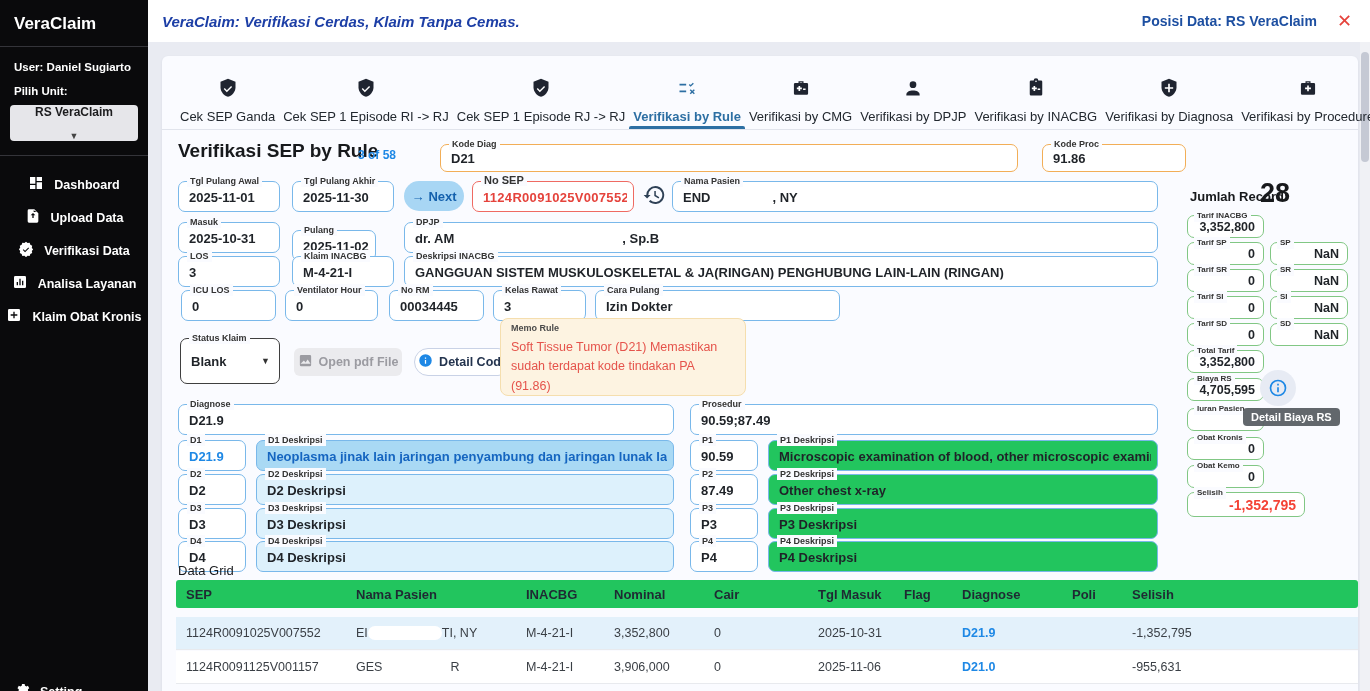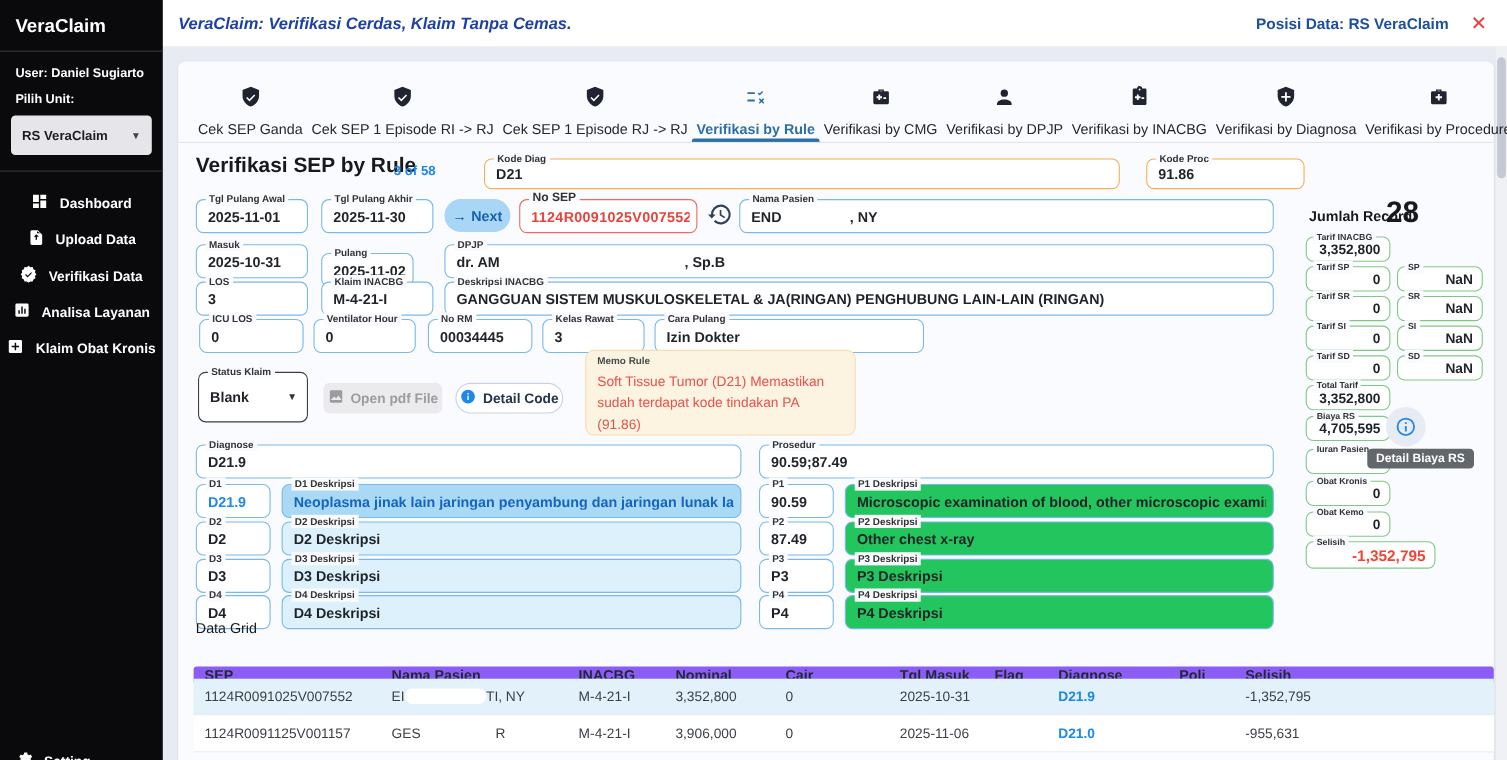--- a/index.html
+++ b/index.html
@@ -6,21 +6,21 @@
   html,body { width:1370px; height:691px; overflow:hidden; }
   body { font-family:"Liberation Sans","DejaVu Sans",sans-serif; background:#e9ebf2; }
   #app { position:relative; width:1370px; height:691px; }
 
   
   #sidebar { position:absolute; left:0; top:0; width:148px; height:691px; background:#0a0a0c; color:#fff; overflow:hidden; z-index:10; }
   .brand { font-size:17px; font-weight:bold; padding:14px 14px 12px 14px; }
   .sb-divider { height:1px; background:#34343a; margin:0 0 0 0; }
   .sb-user { font-size:11.5px; font-weight:bold; padding:14px 14px 4px 14px; }
   .sb-unit-label { font-size:11.5px; font-weight:bold; padding:8px 14px 6px 14px; }
-  .sb-select { margin:2px 10px 14px 10px; background:#e6e6ea; color:#1c1c1e; border-radius:4px; height:36px; display:flex; align-items:center; justify-content:space-between; padding:0 10px; font-size:12px; font-weight:bold; cursor:pointer; }
+  .sb-select { margin:2px 10px 14px 10px; background:#e6e6ea; color:#1c1c1e; border-radius:4px; height:36px; display:flex; align-items:center; justify-content:space-between; padding:0 10px; font-size:12px; font-weight:bold; cursor:pointer;flex-direction:column; }
   .sb-select .caret { font-size:9px; color:#444; }
   .sb-menu { padding:12px 0 0 0; }
   .sb-item { display:flex; align-items:center; gap:10px; padding:7px 14px; font-size:12.5px; font-weight:bold; cursor:pointer; white-space:nowrap;justify-content:center; }
   .sb-item svg { flex:0 0 auto; }
   .sb-bottom { position:absolute; left:14px; top:682px; display:flex; align-items:center; gap:10px; font-size:12.5px; font-weight:bold; }
 
   
   #topbar { position:absolute; left:148px; top:0; width:1222px; height:42px; background:#fff; display:flex; align-items:center; justify-content:space-between; padding:0 18px 0 14px; z-index:5; }
   .tagline { font-style:italic; font-weight:bold; color:#1d3fa6; font-size:15px;text-align:center; }
   .topbar-right { display:flex; align-items:center; gap:20px; }
@@ -70,34 +70,34 @@
 
   
   .next-btn { position:absolute; left:404px; top:181px; width:60px; height:30px; background:#a8d6f4; border-radius:15px; display:flex; align-items:center; justify-content:center; gap:4px; color:#1461ad; font-size:13px; font-weight:bold; cursor:pointer; }
   .hist-btn { position:absolute; left:642px; top:183px; width:24px; height:24px; cursor:pointer; }
   .pdf-btn { position:absolute; left:294px; top:348px; width:108px; height:28px; background:#ebebee; border-radius:6px; display:flex; align-items:center; justify-content:center; gap:6px; color:#9b9ba1; font-size:12.5px; font-weight:bold; cursor:default; }
   .detail-btn { position:absolute; left:414px; top:348px; width:98px; height:28px; background:#fff; border:1px solid #c9d2e6; border-radius:14px; display:flex; align-items:center; justify-content:center; gap:6px; color:#24344e; font-size:12.5px; font-weight:bold; cursor:pointer; }
 
   .select-caret { position:absolute; right:9px; top:50%; transform:translateY(-50%); font-size:9px; color:#333; }
 
   
-  .memo { position:absolute; top:318px; width:246px; height:78px; background:#fdf3e1; border:1px solid #f5deae; border-radius:8px;margin-left:32px; }
+  .memo { position:absolute; top:318px; width:246px; height:78px; background:#fdf3e1; border:1px solid #f5deae; border-radius:8px; }
   .memo .mlb { position:absolute; top:4px; left:10px; font-size:9px; font-weight:bold; color:#4a4a4a; }
   .memo .mtx { position:absolute; left:10px; top:19px; right:8px; font-size:12.5px; font-weight:500; color:#e5534b; line-height:1.55; }
   .memo .mtx.gray { color:#8a8a8a; }
 
   
   .rec-label { position:absolute; left:1190px; top:189px; font-size:13px; font-weight:bold; color:#17191c; }
   .rec-value { position:absolute; left:1260px; top:178px; font-size:27px; font-weight:600; color:#17191c; }
   .info-circ { position:absolute; left:1260px; top:370px; width:36px; height:36px; border-radius:50%; background:#e7ebf4; display:flex; align-items:center; justify-content:center; cursor:pointer; }
   .tooltip { position:absolute; left:1243px; top:408px; padding:3px 8px; background:rgba(90,95,100,.95); color:#fff; font-size:11px; font-weight:bold; border-radius:4px; white-space:nowrap; z-index:6; }
 
   
   .grid-title { position:absolute; left:178px; top:563px; font-size:13px; font-weight:500; color:#17191c; }
-  .tbl-head { position:absolute; left:176px; top:606px; width:1182px; height:16px; background:#8b5cf6; border-radius:3px; }
+  .tbl-head { position:absolute; left:176px; top:580px; width:1182px; height:28px; background:#22c55e; border-radius:3px; }
   .tbl-row { position:absolute; left:176px; width:1182px; height:33px; background:#fff; border-bottom:1px solid #e8eaee; cursor:pointer; }
   .tbl-row.sel { background:#e3f1fb; }
   .cell { position:absolute; top:50%; transform:translateY(-50%); font-size:12.5px; color:#3a3f45; white-space:nowrap; }
   .tbl-head .cell { font-weight:bold; color:#1f2933; font-size:13px; }
   .cell.link { color:#1e88e5; font-weight:bold; }
   .c0{left:10px}.c1{left:180px}.c2{left:350px}.c3{left:438px}.c4{left:538px}.c5{left:642px}.c6{left:728px}.c7{left:786px}.c8{left:896px}.c9{left:956px}
 </style>
 </head>
 <body>
 

